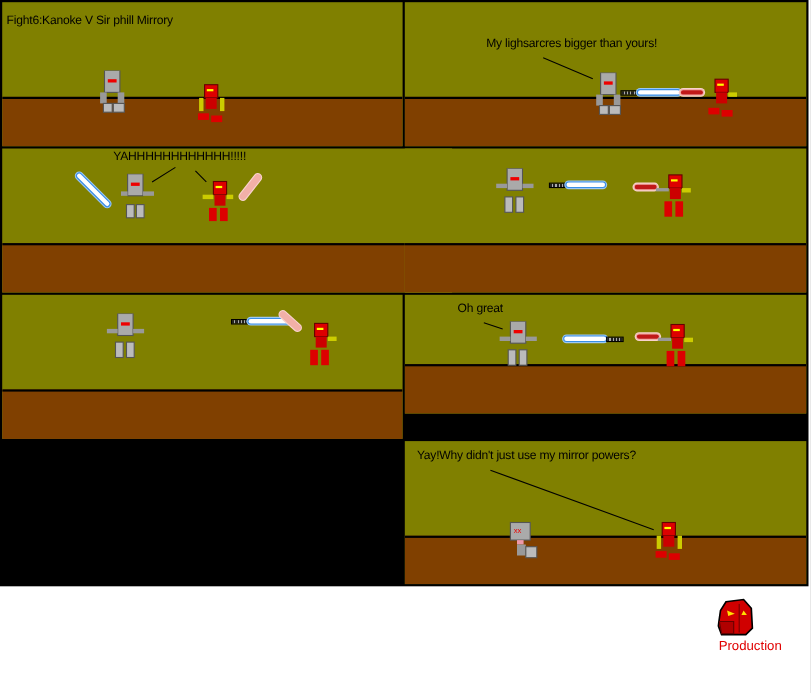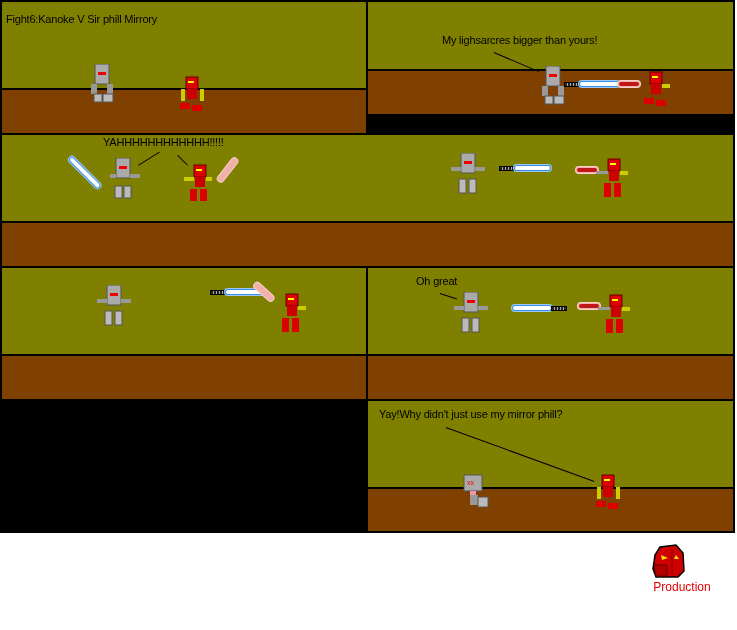--- a/index.html
+++ b/index.html
@@ -36,21 +36,21 @@
       <rect x="8" y="2" width="12" height="12" fill="#d00" stroke="#600"></rect>
         <rect x="10" y="6" width="6" height="2" fill="#ff0"></rect>
       <rect x="9" y="14" width="10" height="10" fill="#c00"></rect>
         <rect x="3" y="14" width="4" height="12" fill="#cc0"></rect>
         <rect x="22" y="14" width="4" height="12" fill="#cc0"></rect>
       <rect x="2" y="28" width="10" height="6" fill="#d00"></rect>
         <rect x="14" y="30" width="10" height="6" fill="#d00"></rect>
     </svg>
   </div>
 
-  <div class="panel" style="left:368px;top:2px;width:365px;height:112px;">
+  <div class="panel" style="left:368px;top:2px;width:365px;height:131px;">
     <div class="ground" style="height:43px;"></div>
     <div class="txt" style="left:74px;top:32px;">My lighsarcres bigger than yours!</div>
     <div class="line" style="left:126px;top:50px;width:49px;transform:rotate(23deg);"></div>
     <svg class="char" style="left:172px;top:64px;" width="30" height="42" viewBox="0 0 30 42">
       <rect x="6" y="0" width="14" height="20" fill="#aaa" stroke="#555"></rect>
         <rect x="9" y="8" width="8" height="3" fill="#e00"></rect>
       <rect x="2" y="20" width="6" height="10" fill="#999"></rect>
         <rect x="18" y="20" width="6" height="10" fill="#999"></rect>
       <rect x="5" y="30" width="8" height="8" fill="#bbb" stroke="#555"></rect>
         <rect x="14" y="30" width="10" height="8" fill="#bbb" stroke="#555"></rect>
@@ -134,21 +134,21 @@
     <svg class="char" style="left:272px;top:24px;" width="40" height="42" viewBox="0 0 40 42">
       <rect x="12" y="2" width="12" height="12" fill="#d00" stroke="#600"></rect>
         <rect x="14" y="6" width="6" height="2" fill="#ff0"></rect>
       <rect x="13" y="14" width="10" height="10" fill="#c00"></rect>
         <rect x="24" y="14" width="8" height="4" fill="#cc0"></rect>
       <rect x="8" y="26" width="7" height="14" fill="#d00"></rect>
         <rect x="18" y="26" width="7" height="14" fill="#d00"></rect>
     </svg>
   </div>
 
-  <div class="panel" style="left:368px;top:268px;width:365px;height:131px;">
+  <div class="panel" style="left:368px;top:268px;width:365px;height:108px;">
     <div class="ground" style="height:43px;"></div>
     <div class="txt" style="left:48px;top:7px;">Oh great</div>
     <div class="line" style="left:72px;top:25px;width:18px;transform:rotate(18deg);"></div>
     <svg class="char" style="left:86px;top:24px;" width="36" height="42" viewBox="0 0 36 42">
       <rect x="10" y="0" width="14" height="20" fill="#aaa" stroke="#555"></rect>
         <rect x="13" y="8" width="8" height="3" fill="#e00"></rect>
       <rect x="0" y="14" width="10" height="4" fill="#999"></rect>
         <rect x="24" y="14" width="10" height="4" fill="#999"></rect>
       <rect x="8" y="26" width="7" height="14" fill="#bbb" stroke="#555"></rect>
         <rect x="18" y="26" width="7" height="14" fill="#bbb" stroke="#555"></rect>
@@ -163,21 +163,21 @@
         <rect x="0" y="14" width="12" height="3" fill="#999"></rect>
         <rect x="24" y="14" width="8" height="4" fill="#cc0"></rect>
       <rect x="8" y="26" width="7" height="14" fill="#d00"></rect>
         <rect x="18" y="26" width="7" height="14" fill="#d00"></rect>
     </svg>
   </div>
 
 
   <div class="panel" style="left:368px;top:401px;width:365px;height:130px;">
     <div class="ground" style="height:42px;"></div>
-    <div class="txt" style="left:11px;top:7px;">Yay!Why didn't just use my mirror phill?</div>
+    <div class="txt" style="left:11px;top:7px;">Yay!Why didn't just use my mirror powers?</div>
     <div class="line" style="left:78px;top:26px;width:158px;transform:rotate(20deg);"></div>
     <svg class="char" style="left:94px;top:72px;" width="28" height="36" viewBox="0 0 28 36">
       <rect x="2" y="2" width="18" height="16" fill="#aaa" stroke="#555"></rect>
         <text x="5" y="12" font-size="7" fill="#e00">xx</text>
       <rect x="8" y="18" width="6" height="4" fill="#e9a"></rect>
       <rect x="8" y="22" width="8" height="10" fill="#999"></rect>
         <rect x="16" y="24" width="10" height="10" fill="#bbb" stroke="#555"></rect>
     </svg>
     <svg class="char" style="left:226px;top:72px;" width="28" height="38" viewBox="0 0 28 38">
       <rect x="8" y="2" width="12" height="12" fill="#d00" stroke="#600"></rect>

